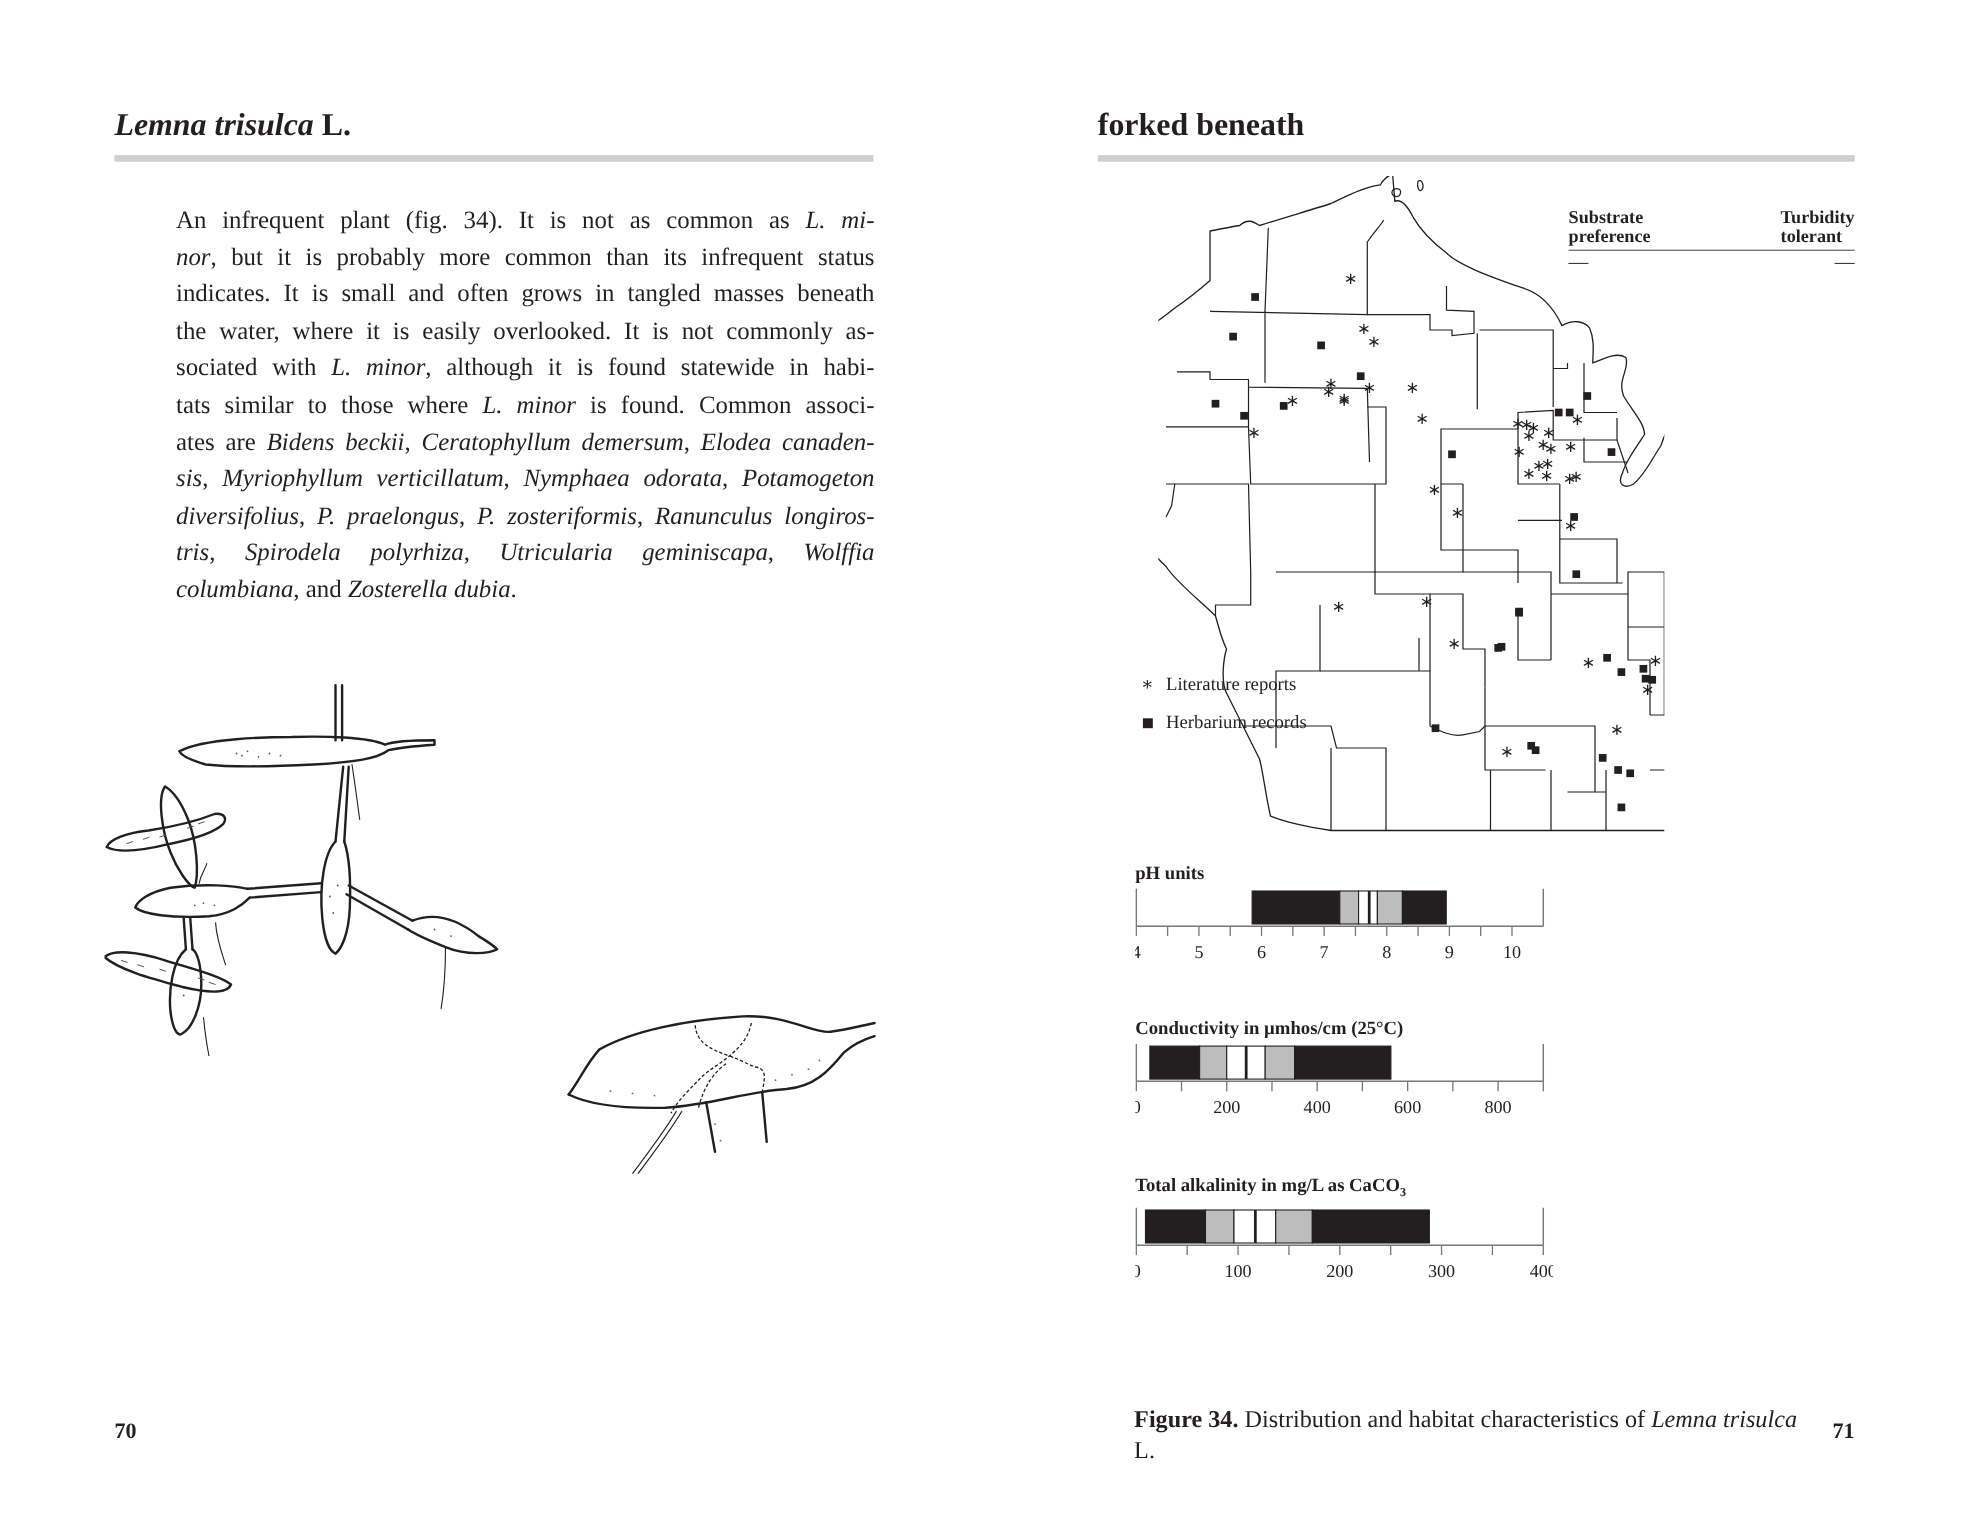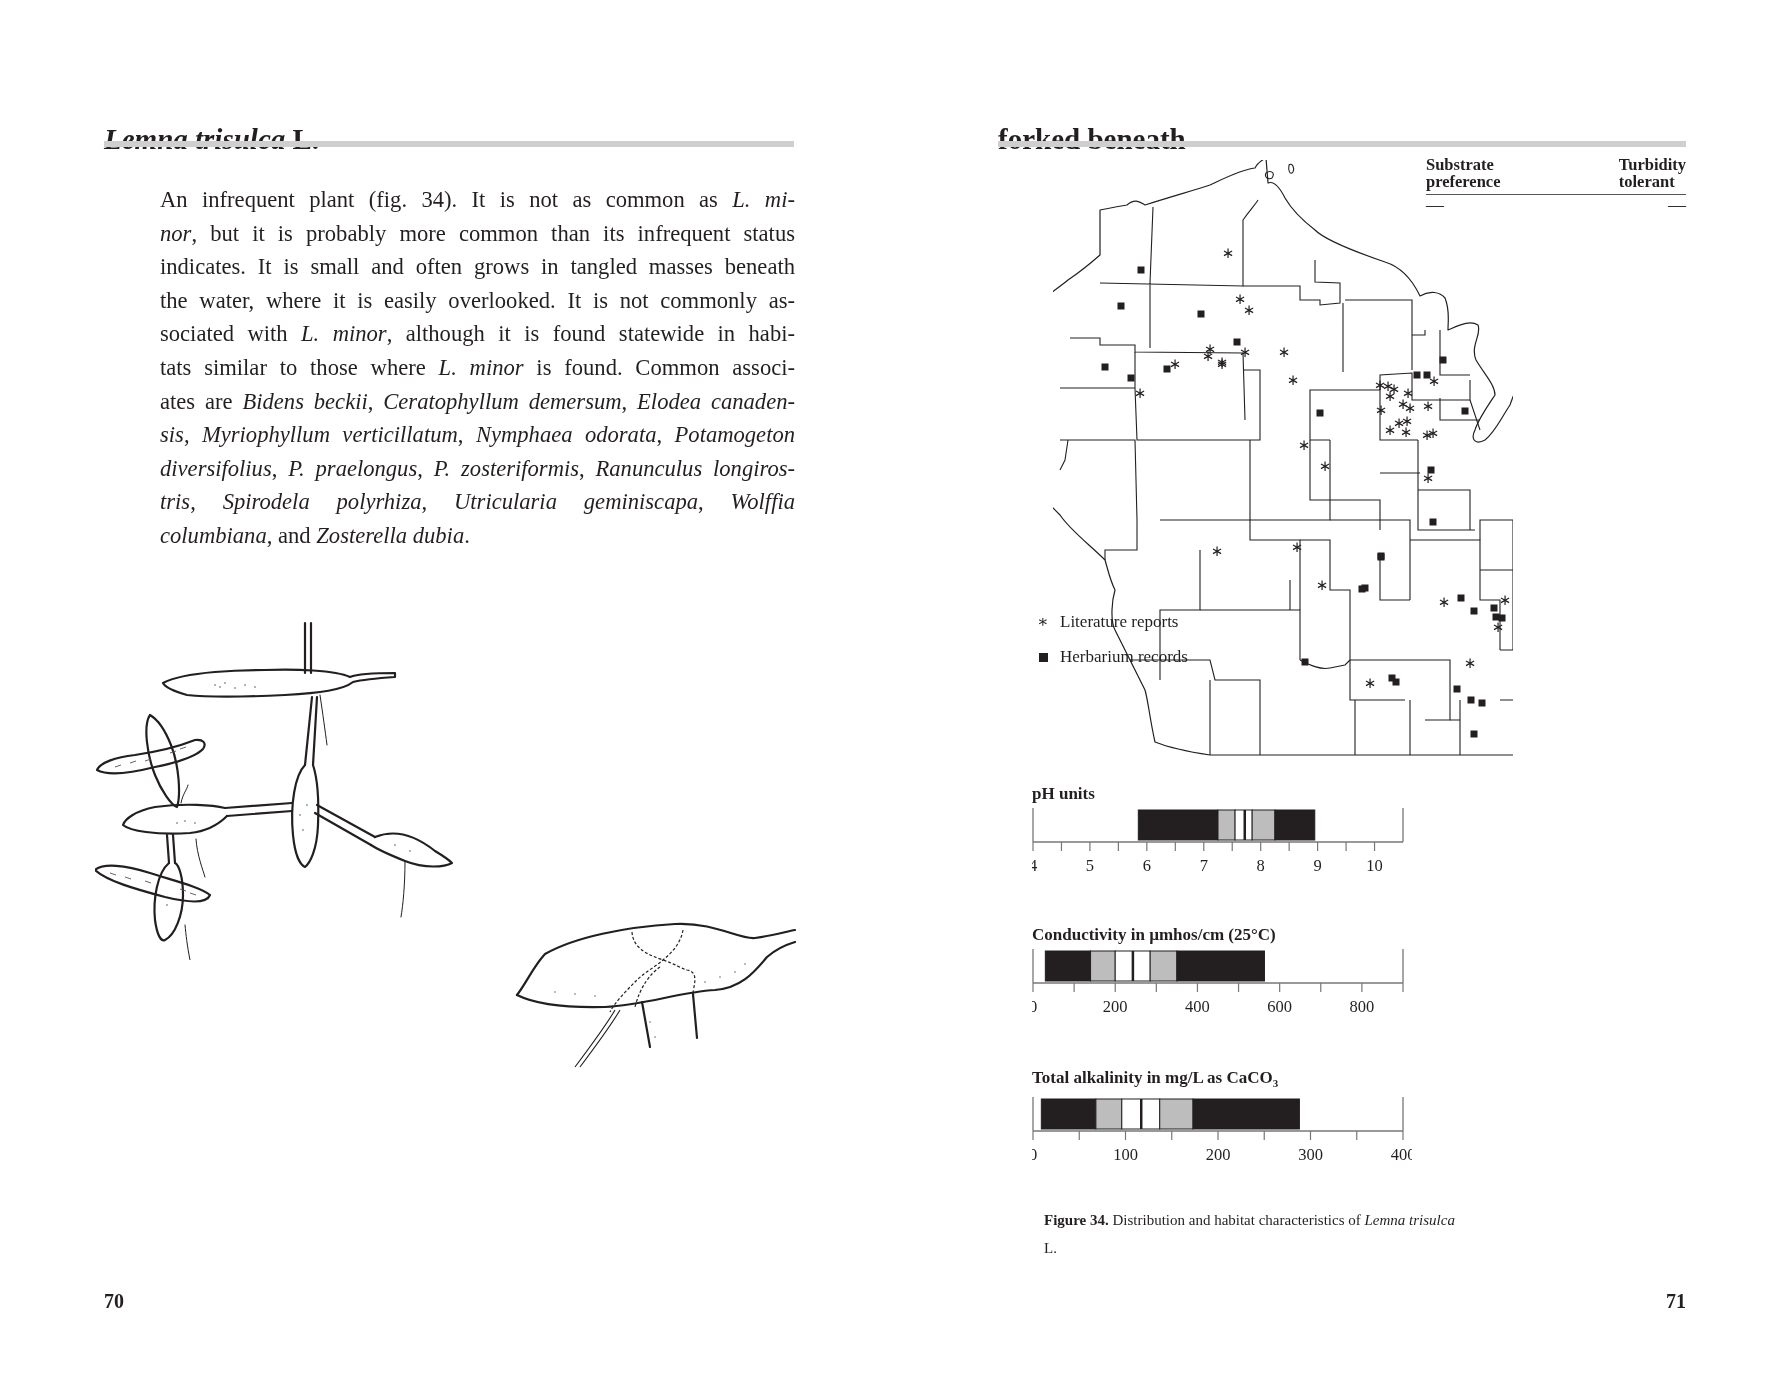--- a/index.html
+++ b/index.html
@@ -2,21 +2,21 @@
 <html><head>
 <meta charset="utf-8">
 <style>
   html, body { margin:0; padding:0; background:#ffffff; }
   body { width:1786px; height:1380px; position:relative; overflow:hidden;
          font-family:"Liberation Serif","DejaVu Serif",serif; color:#231f20; }
   .page { position:absolute; top:0; height:1380px; }
   .page-left { left:0; width:893px; }
   .page-right { left:893px; width:893px; }
 
-  .running-head { position:absolute; top:100px; font-size:29px; font-weight:bold; line-height:1;margin-top:25px; }
+  .running-head { position:absolute; top:100px; font-size:29px; font-weight:bold; line-height:1; }
   .rh-left { left:104px; }
   .rh-right { left:105px; }
   .rh-left .ital { font-style:italic; }
   .head-rule { position:absolute; top:141px; height:6px; background:#cfcfcf; }
   .rule-left { left:104px; width:690px; }
   .rule-right { left:105px; width:688px; }
 
   .body-text { position:absolute; left:160px; top:183px; width:635px;
                font-size:22.6px; line-height:33.6px; text-align:justify; }
   .body-text .line { display:block; white-space:nowrap; text-align-last:justify; }
@@ -29,33 +29,33 @@
   .pn-left { left:104px;text-align:center; }
   .pn-right { left:750px; width:43px; text-align:right; }
 
   
   .map { position:absolute; left:160px; top:160px; }
   .legend { position:absolute; left:143px; top:604px; font-size:17px; line-height:35px; }
   .legend-row { display:flex; align-items:center; gap:10px; }
   .legend-sym { width:14px; text-align:center; font-size:17px; }
   .sq { display:inline-block; width:9px; height:9px; background:#231f20; }
 
-  .pref-box { position:absolute; left:533px; top:156px; width:260px; }
+  .pref-box { position:absolute; left:533px; top:189px; width:260px; }
   .pref-head { display:flex; justify-content:space-between; font-weight:bold; font-size:16.5px; line-height:17px;
                padding-bottom:4px; border-bottom:1.5px solid #555; }
   .pref-head .r { text-align:left; }
   .pref-vals { display:flex; justify-content:space-between; font-size:18px; margin-top:0px; }
 
   
   .chart { position:absolute; left:139px; width:380px; }
   .chart-title { font-weight:bold; font-size:17px; line-height:20px; white-space:nowrap; }
   .chart-title sub { font-size:11px; }
   .chart svg { display:block; }
 
-  .caption { position:absolute; left:138px; top:1206px; width:660px; font-size:15px; line-height:28px;margin-left:13px; }
+  .caption { position:absolute; left:138px; top:1276px; width:660px; font-size:22px; line-height:28px; }
   .caption b { font-weight:bold; }
 </style>
 </head>
 <body>
 
 <div class="page page-left">
   <div class="running-head rh-left">
     <span class="ital">Lemna trisulca</span>
     <span>L.</span>
   </div>

